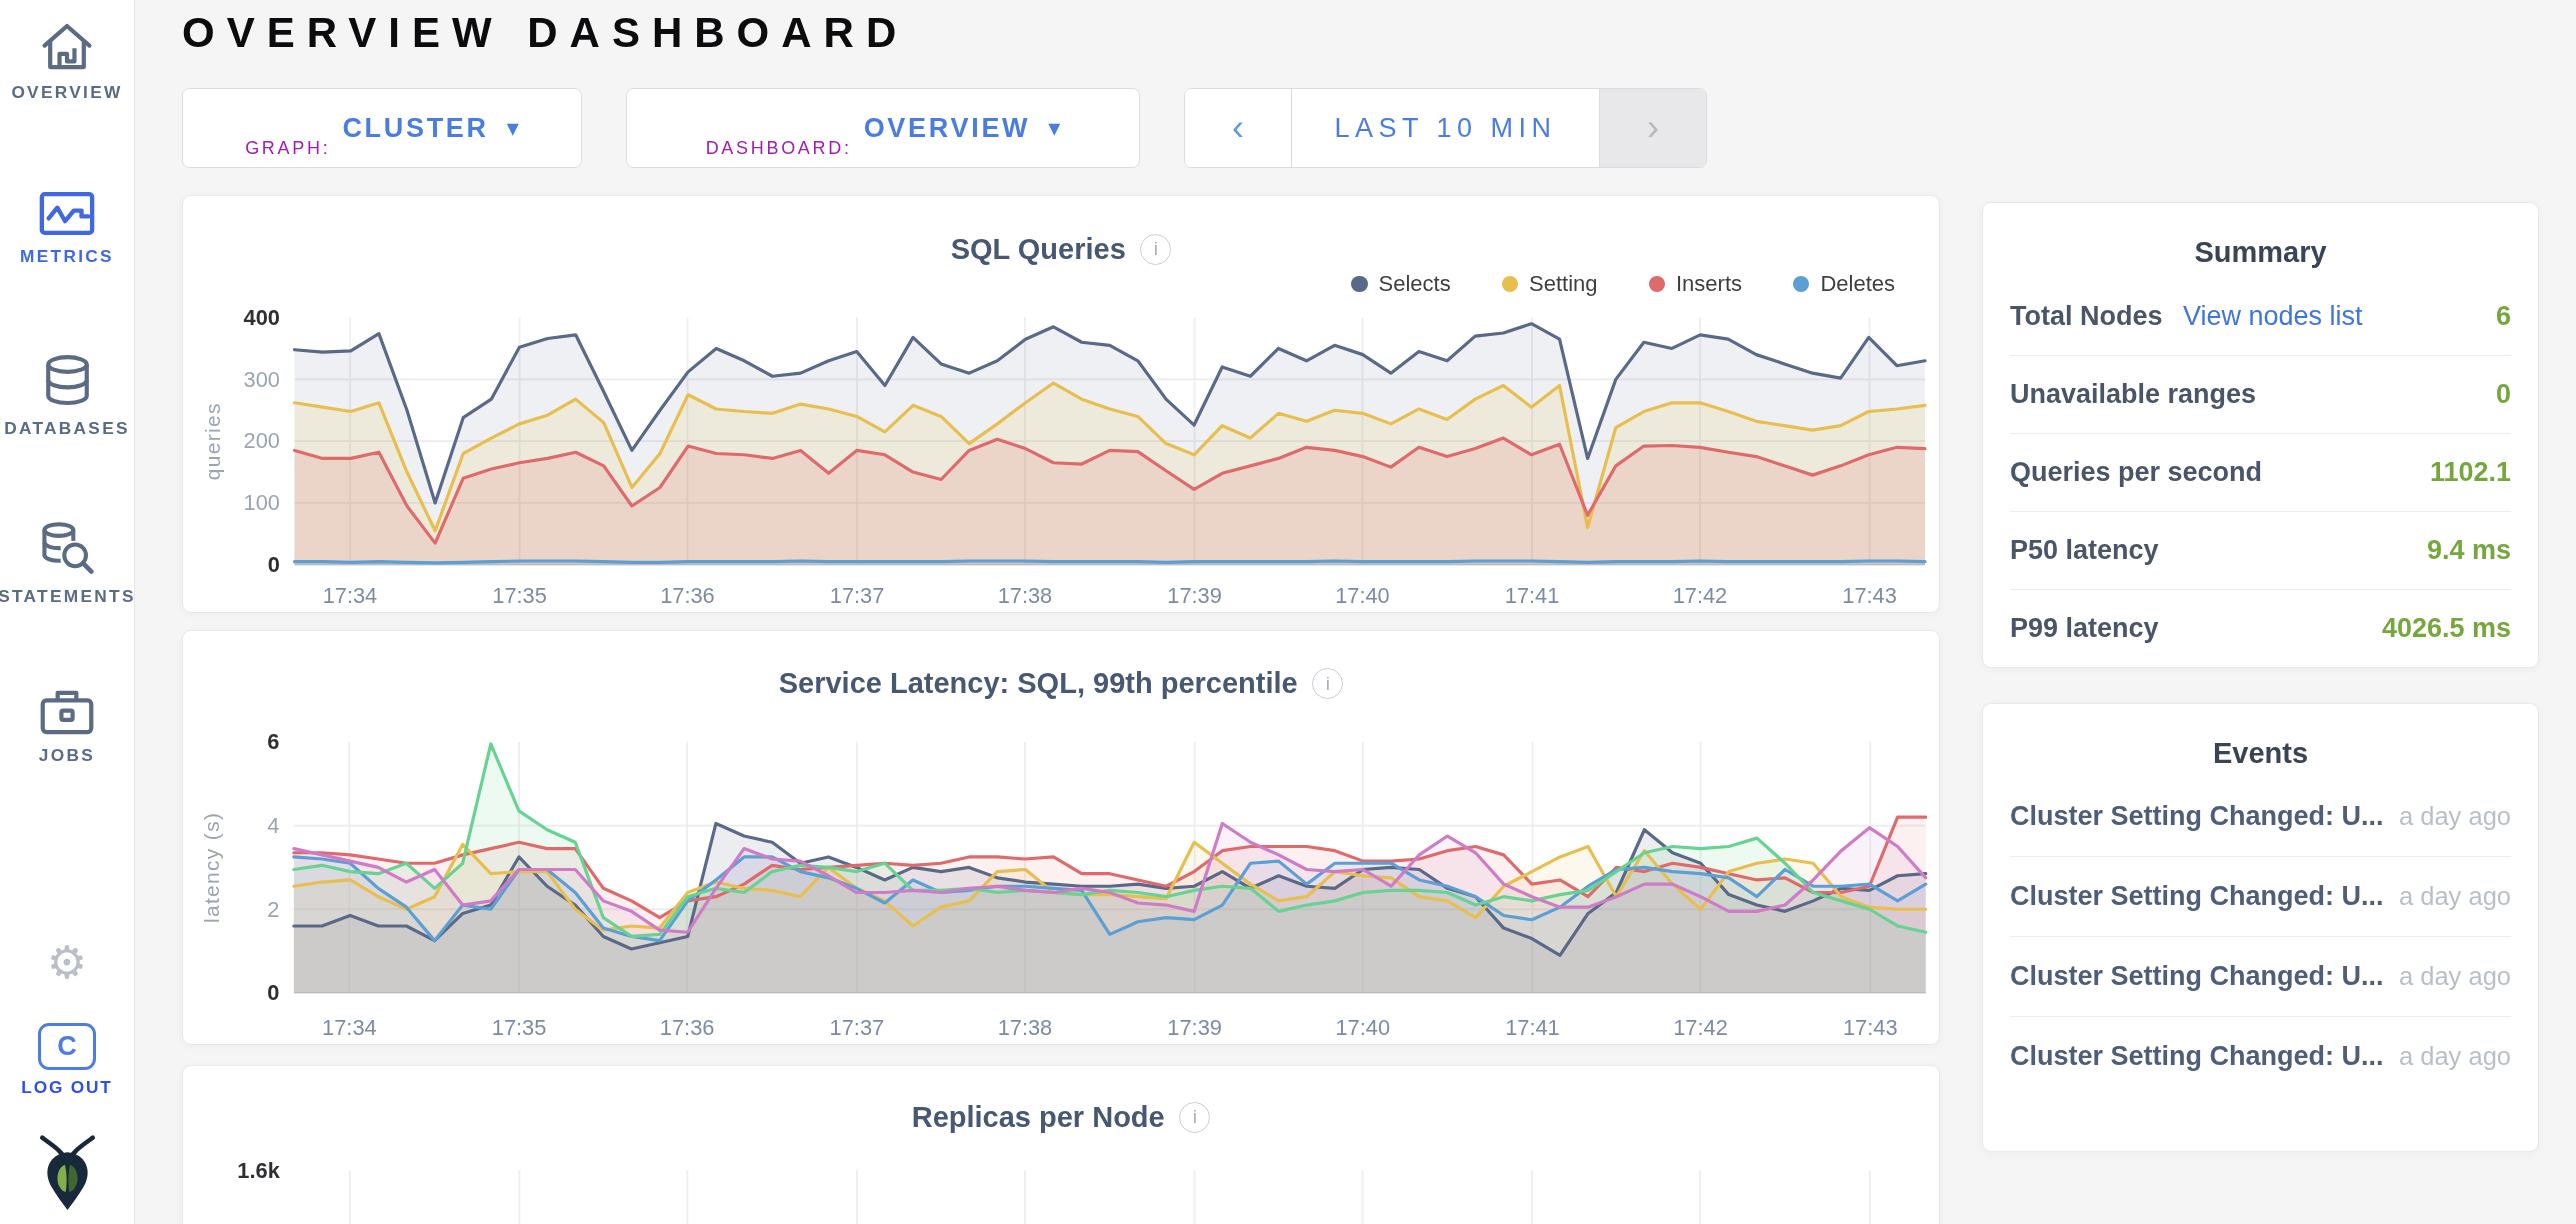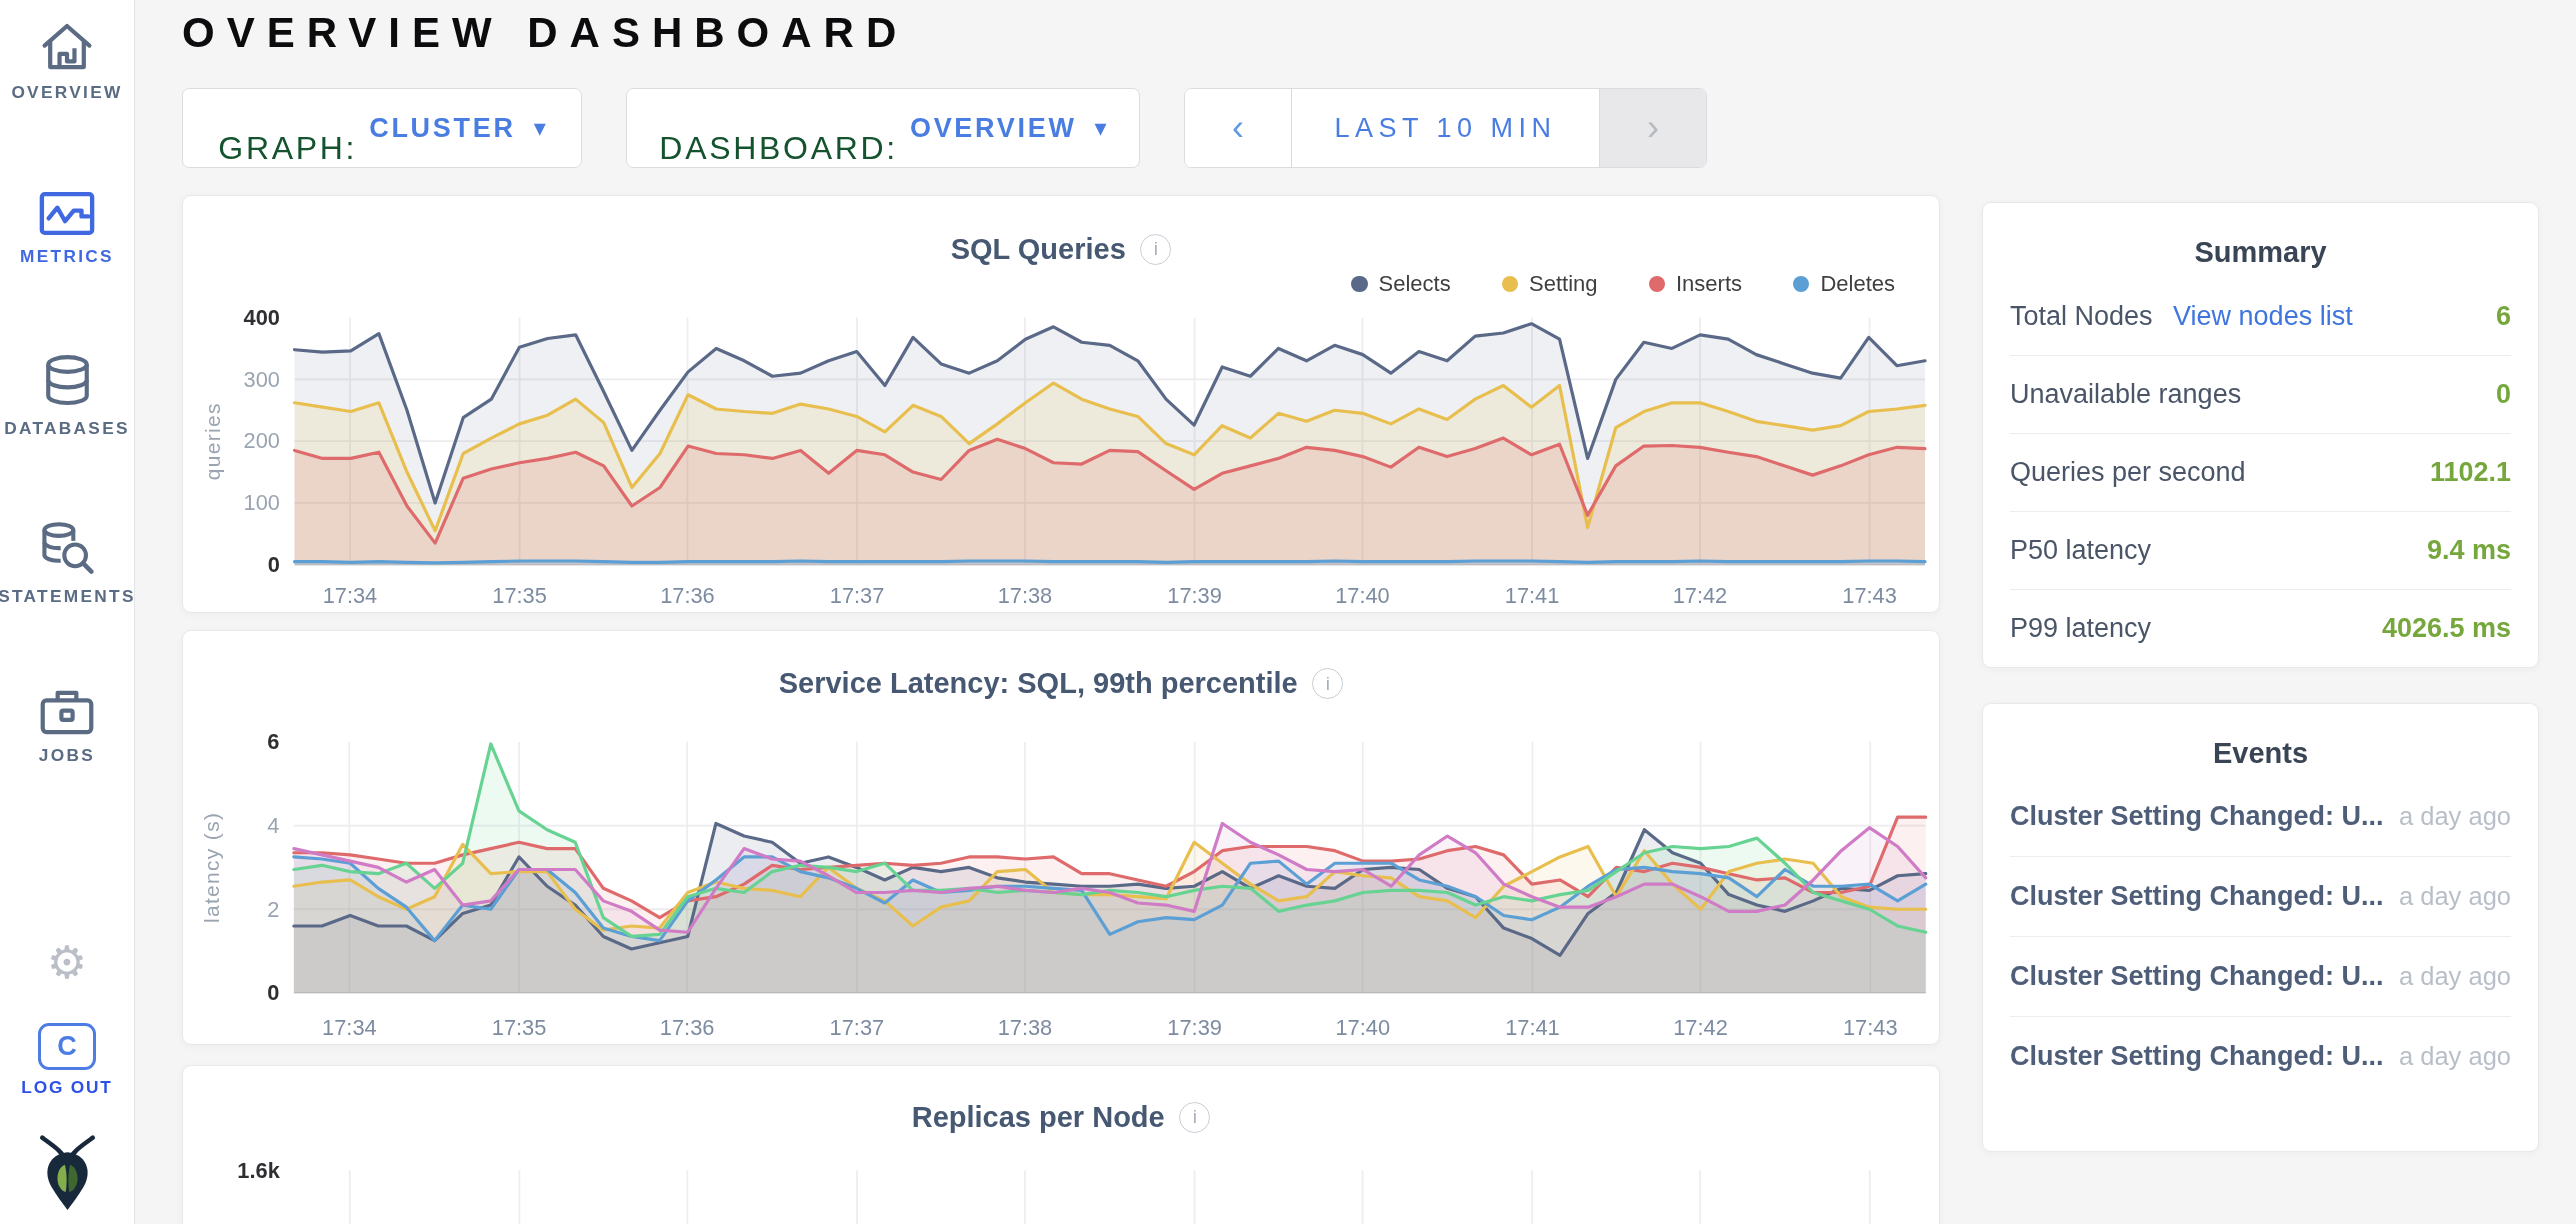--- a/index.html
+++ b/index.html
@@ -26,21 +26,21 @@
   .content { flex:1; display:flex; padding:0 36px 0 47px; }
   .main-col { width:1758px; flex:none; }
   .right-col { width:557px; margin-left:42px; margin-top:202px; flex:none; }
 
   h1.page-title { margin-top:9px; font-size:42px; font-weight:700; letter-spacing:12px; color:#0c0c0e; }
 
   .controls { display:flex; margin-top:31px; align-items:stretch; }
   .dropdown { height:80px; background:#fff; border:1.8px solid #d9dbe0; border-radius:7.3px;
     display:flex; align-items:center; justify-content:center; cursor:pointer; }
   .dd-graph { width:400px; } .dd-dash { width:514px; margin-left:44px; }
-  .dd-label { font-size:32px; letter-spacing:2.7px; color:#14532d;margin-top:40px; }
+  .dd-label { font-size:18px; letter-spacing:2.7px; color:#a21caf;margin-top:40px; }
   .dd-value { font-size:27px; letter-spacing:2.7px; color:#4a7de2; margin-left:12px; font-weight:700; }
   .caret { color:#4a7de2; font-size:24px; margin-left:18px; }
   .timewin { margin-left:44px; display:flex; border:1.8px solid #d9dbe0; border-radius:7.3px; overflow:hidden; background:#fff; height:80px; }
   .tw-btn { width:107px; display:flex; align-items:center; justify-content:center; background:#fff;
     border:none; font-size:36px; cursor:pointer; font-family:inherit; }
   .tw-prev { color:#5e9be2; border-right:1.8px solid #d9dbe0; }
   .tw-label { width:307px; display:flex; align-items:center; justify-content:center;
     font-size:27px; letter-spacing:5.5px; color:#4a7de2; cursor:pointer; font-weight:500; }
   .tw-next { color:#b6bac0; background:#e8e8ea; border-left:1.8px solid #d9dbe0; }
 
@@ -62,21 +62,21 @@
   .leg-dot { width:16.4px; height:16.4px; border-radius:50%; }
   .leg-label { font-size:22px; color:#3f3f42; }
   svg.chart { display:block; margin-left:9px; margin-top:5.5px; }
 
   
   .side-card { padding:0 27px; }
   .side-title { text-align:center; font-size:29px; font-weight:700; color:#394455; margin-top:33px; height:40px; }
   .srow { padding:23px 0; border-top:1.8px solid #ededef; }
   .srow.first { border-top:none; margin-top:1.8px; }
   .srow-line { display:flex; justify-content:space-between; align-items:baseline; }
-  .s-label { font-size:27px; color:#4a5568; }
+  .s-label { font-size:27px; color:#4a5568;font-weight:bold; }
   .s-link { font-size:27px; color:#3e76dd; margin-left:16.4px; cursor:pointer; }
   .s-value { font-size:27px; font-weight:700; color:#76a73c; text-align:right; }
   .s-desc { font-size:24.6px; color:#9ba3af; line-height:1.4; margin-top:9px; }
   .events-card { margin-top:35px; padding-bottom:55px; }
   .erow { display:flex; justify-content:space-between; align-items:baseline;
     padding:24px 0; border-bottom:1.8px solid #ededef; cursor:pointer; }
   .erow:last-child { border-bottom:none; }
   .e-title { font-size:27px; font-weight:600; color:#4e5e78; }
   .e-time { font-size:25.5px; color:#b9bfc8; }
 </style>

